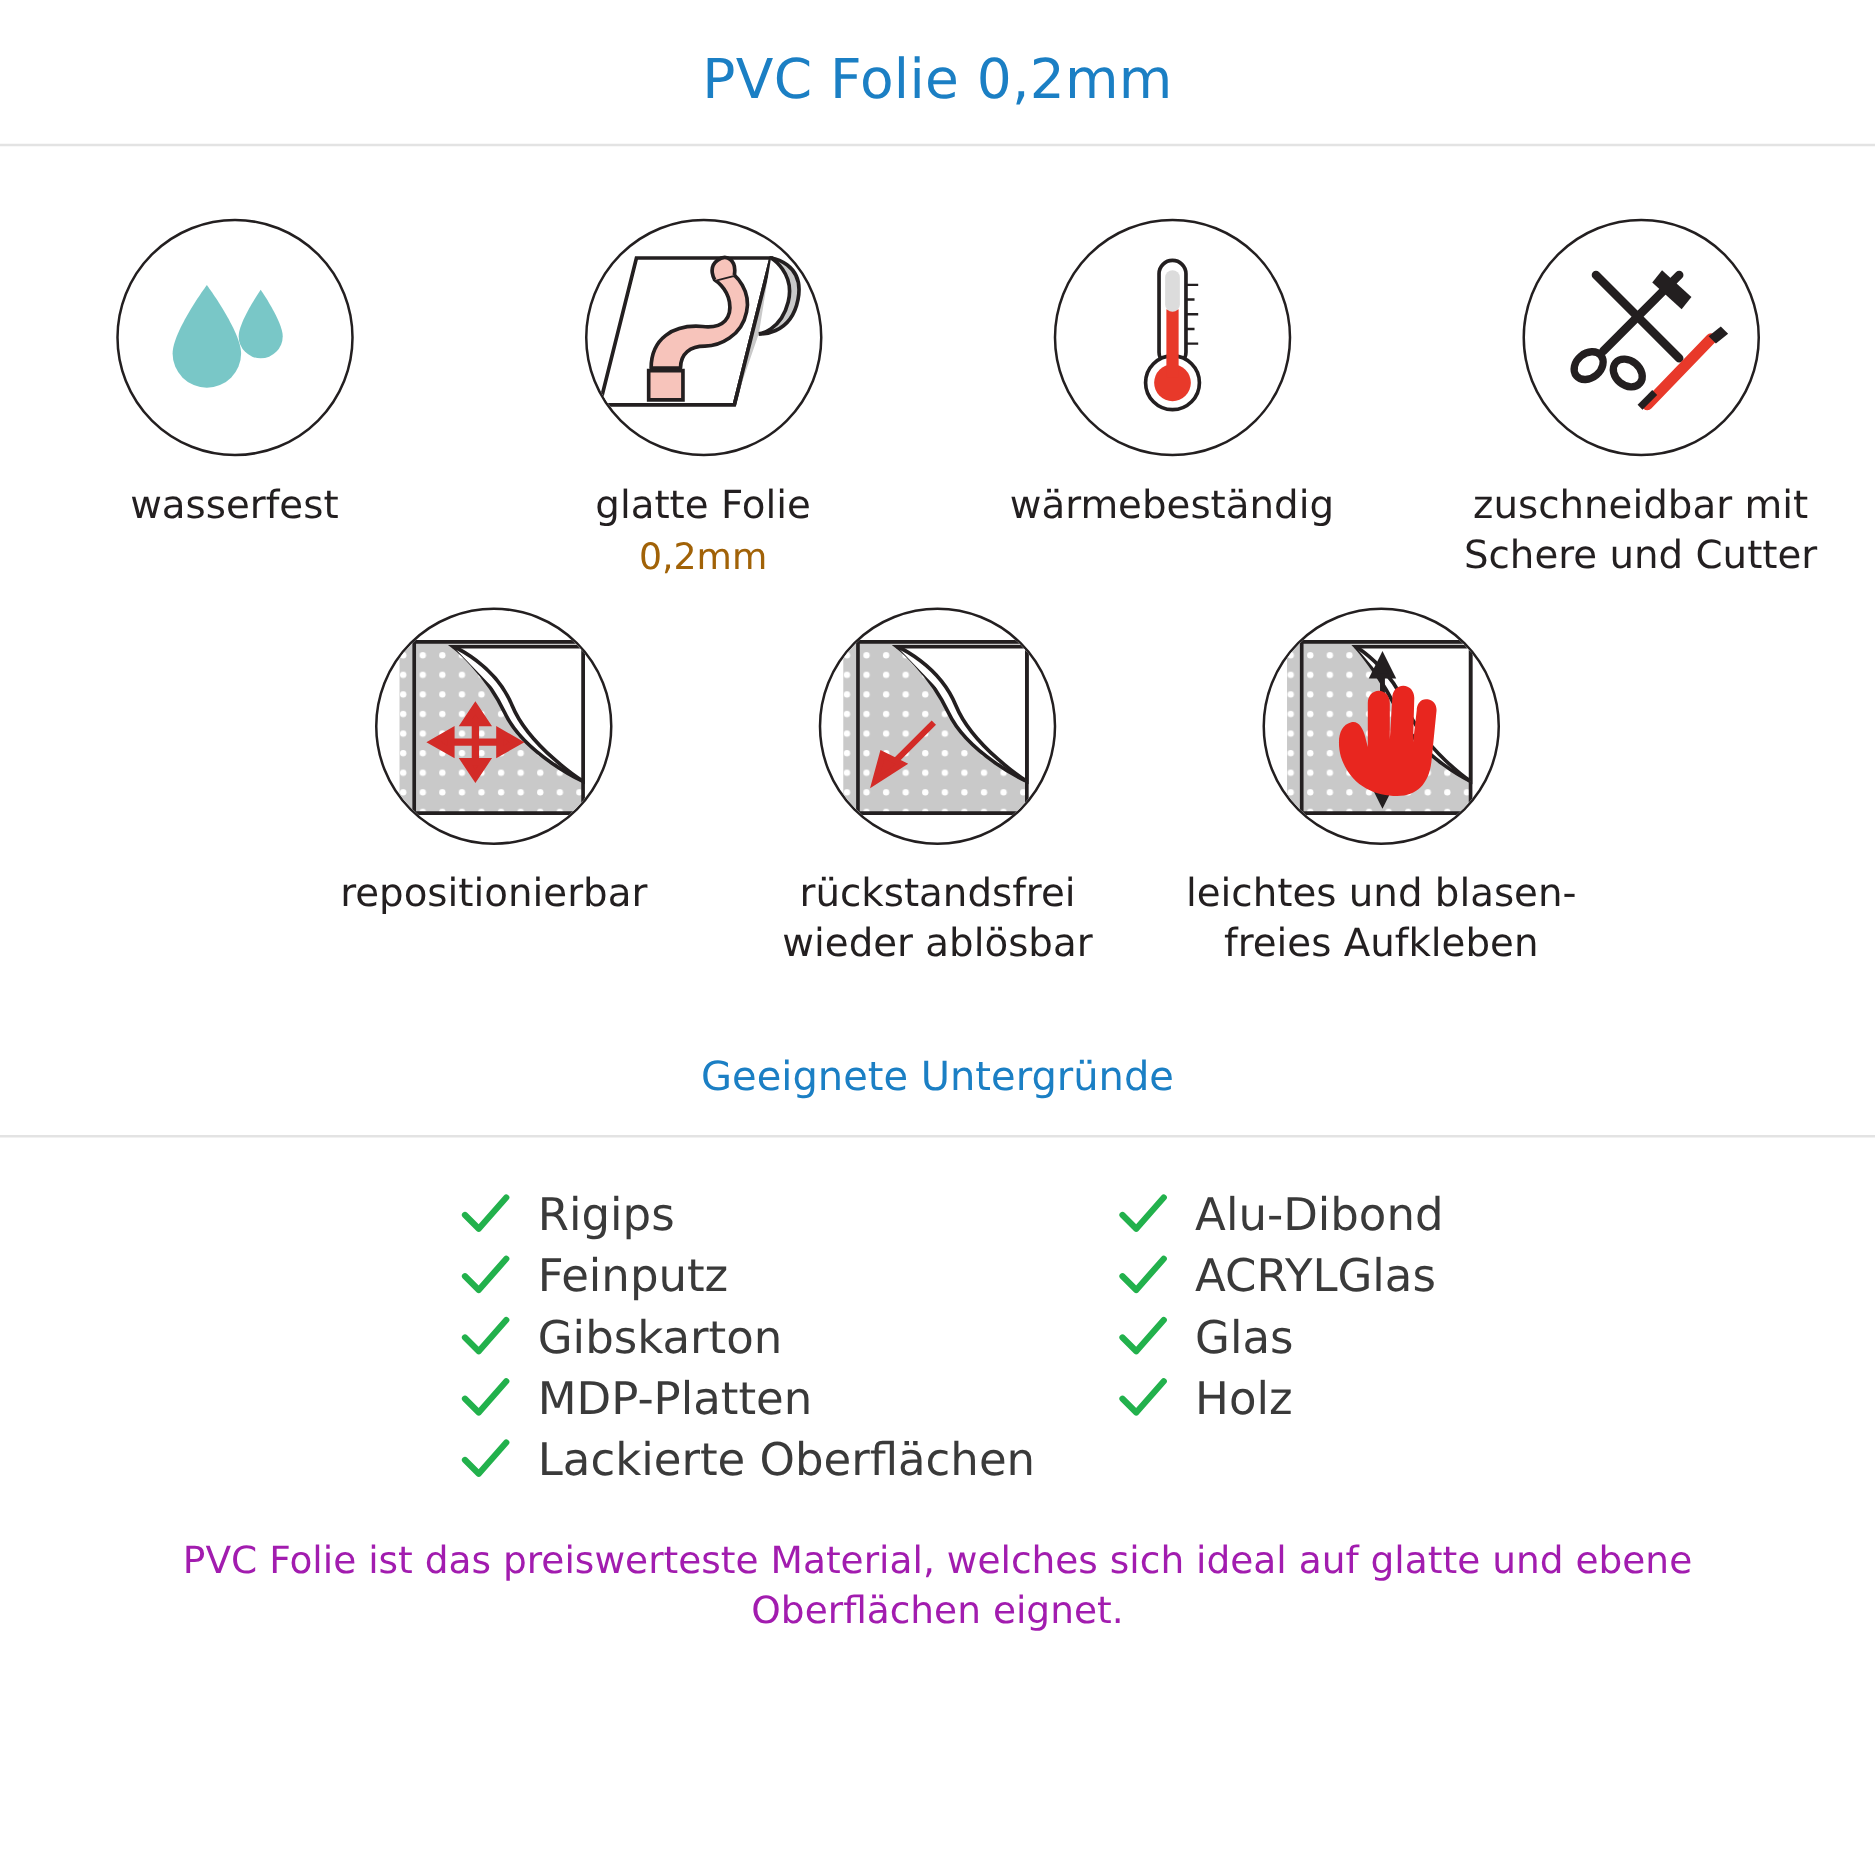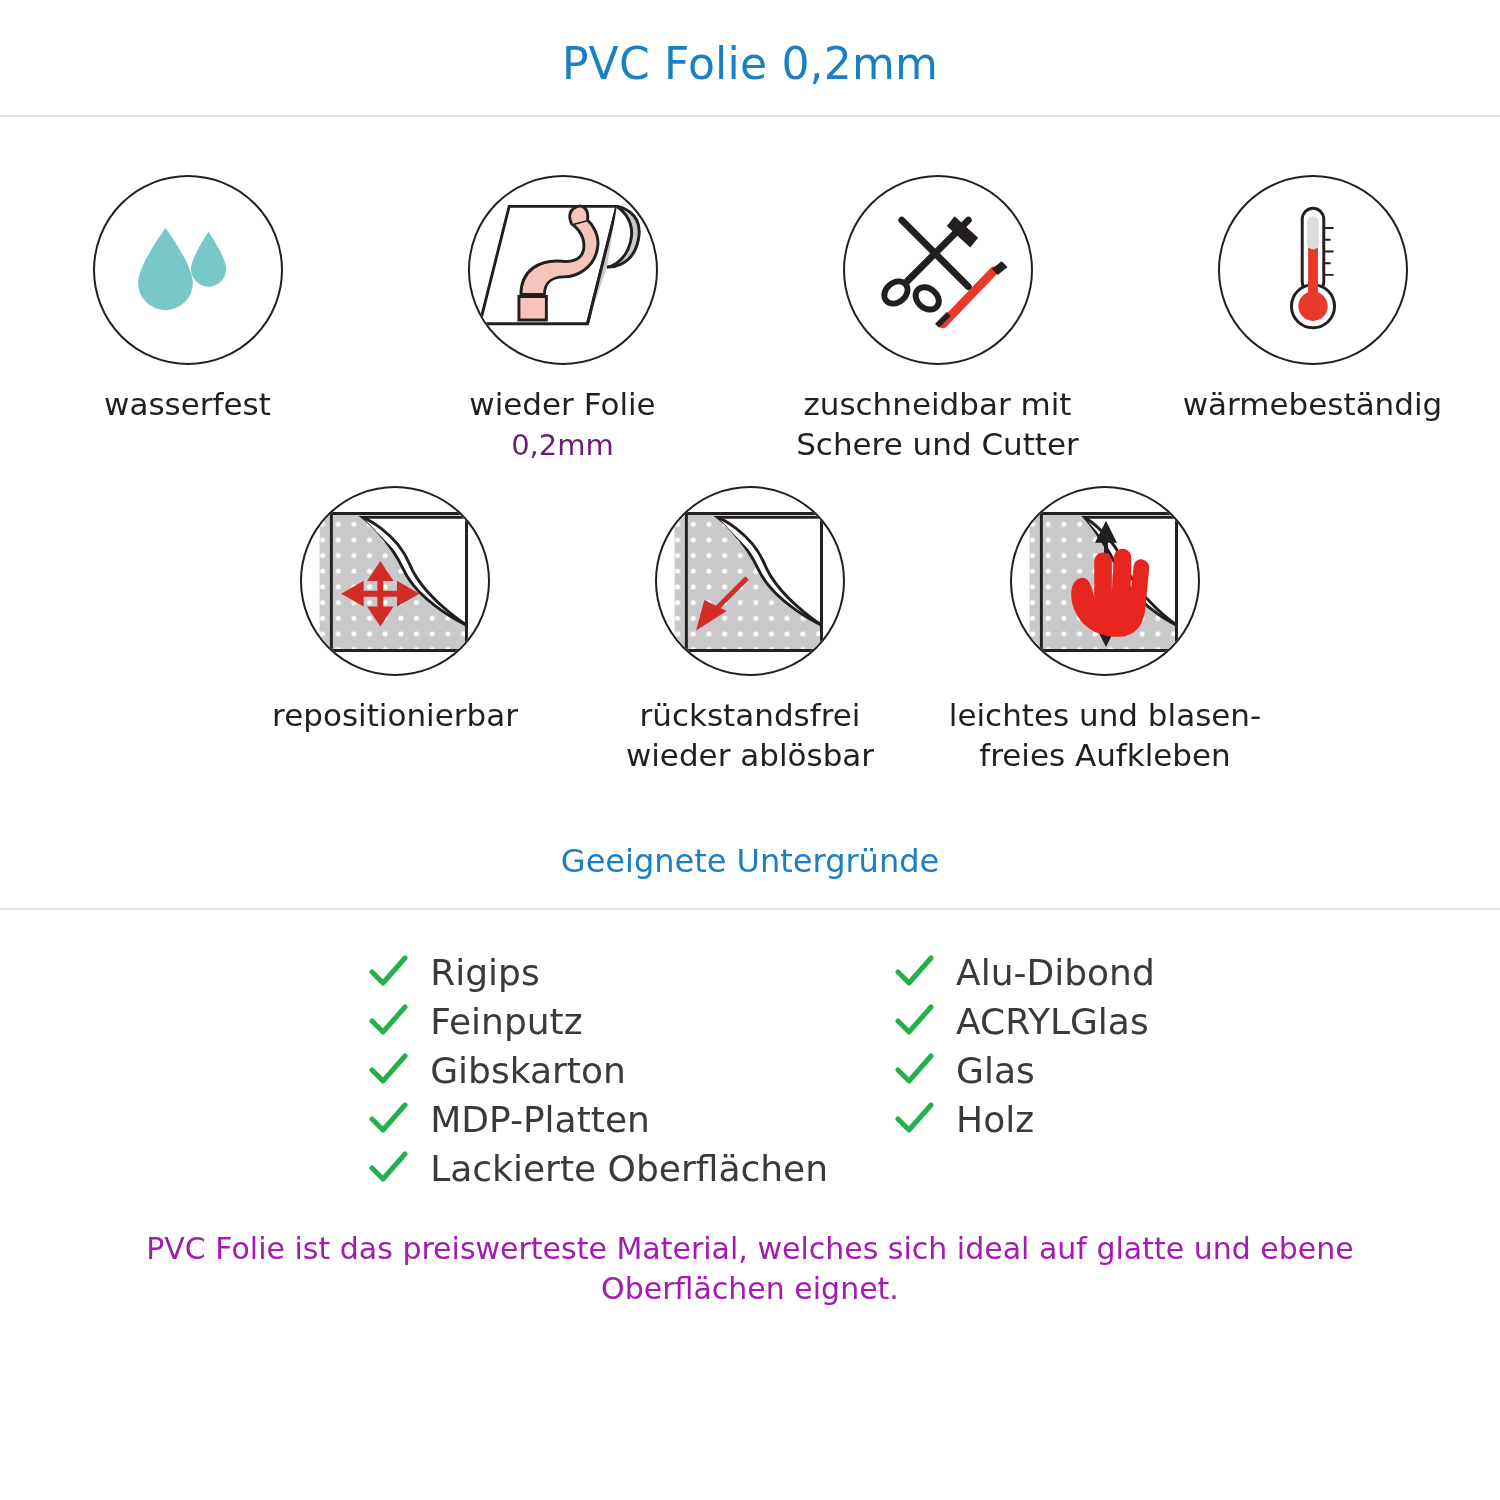--- a/index.html
+++ b/index.html
@@ -67,21 +67,21 @@
   .caption {
     margin-top: 20px;
     text-align: center;
     font-size: 31px;
     line-height: 1.28;
     color: #231f20;
     max-width: 340px;
   }
   .caption .sub {
     display: block;
-    color: #701a75;
+    color: #a16207;
     font-size: 29px;
     margin-top: 2px;
   }
 
   
   .subtitle {
     text-align: center;
     color: #1b7fc4;
     font-size: 32px;
     margin-top: 66px;
@@ -160,61 +160,61 @@
             <path d="M10 150 L120 150 L150 30 L40 30 Z" fill="#ffffff" stroke="#231f20" stroke-width="3"></path>
             <path d="M120 150 L150 30 C150 30 178 34 172 64 C166 94 140 92 140 92" fill="#c9c9c9" stroke="#231f20" stroke-width="3"></path>
             <path d="M150 30 C150 30 170 42 164 66 C158 90 140 92 140 92" fill="#ffffff" stroke="#231f20" stroke-width="3"></path>
 
             <path d="M52 120 C52 96 70 84 94 86 C112 88 118 78 116 66 C114 54 104 48 104 48 L120 44 C120 44 134 56 130 74 C126 94 108 102 96 102 C84 102 76 108 76 120 Z" fill="#f7c4bb" stroke="#231f20" stroke-width="3" stroke-linejoin="round"></path>
             <path d="M50 122 L78 122 L78 146 L50 146 Z" fill="#f7c4bb" stroke="#231f20" stroke-width="3"></path>
             <path d="M104 48 C104 48 98 38 106 32 C114 26 122 32 120 44" fill="#f7c4bb" stroke="#231f20" stroke-width="3"></path>
           </svg>
         </div>
         <div class="caption">
-          <span>wieder Folie</span>
+          <span>glatte Folie</span>
           <span class="sub">0,2mm</span>
         </div>
-      </div>
-
-      <div class="cell">
-        <div class="circle">
-          <svg viewBox="0 0 190 190" width="186" height="186">
-
-            <path d="M58 44 L126 112" stroke="#231f20" stroke-width="7" stroke-linecap="round"></path>
-            <path d="M126 44 L64 106" stroke="#231f20" stroke-width="7" stroke-linecap="round"></path>
-            <path d="M112 40 L136 62 L128 72 L104 50 Z" fill="#231f20"></path>
-            <ellipse cx="52" cy="118" rx="13" ry="10" transform="rotate(-40 52 118)" fill="none" stroke="#231f20" stroke-width="6"></ellipse>
-            <ellipse cx="84" cy="124" rx="13" ry="10" transform="rotate(40 84 124)" fill="none" stroke="#231f20" stroke-width="6"></ellipse>
-
-            <path d="M100 150 L152 96" stroke="#e8392a" stroke-width="9" stroke-linecap="round"></path>
-            <path d="M96 154 L108 142 L104 138 L92 150 Z" fill="#231f20"></path>
-            <path d="M150 94 L160 86 L166 92 L156 100 Z" fill="#231f20"></path>
-          </svg>
-        </div>
-        <div class="caption">zuschneidbar mit Schere und Cutter</div>
       </div>
 
       <div class="cell">
         <div class="circle">
           <svg viewBox="0 0 190 190" width="186" height="186">
             <rect x="84" y="32" width="22" height="86" rx="11" fill="#ffffff" stroke="#231f20" stroke-width="3"></rect>
             <circle cx="95" cy="132" r="22" fill="#ffffff" stroke="#231f20" stroke-width="3"></circle>
             <circle cx="95" cy="132" r="15" fill="#e8392a"></circle>
             <rect x="90" y="72" width="10" height="56" fill="#e8392a"></rect>
             <rect x="89" y="40" width="12" height="34" rx="6" fill="#dcdcdc"></rect>
             <g stroke="#231f20" stroke-width="2">
               <line x1="106" y1="52" x2="116" y2="52"></line>
               <line x1="106" y1="64" x2="113" y2="64"></line>
               <line x1="106" y1="76" x2="116" y2="76"></line>
               <line x1="106" y1="88" x2="113" y2="88"></line>
               <line x1="106" y1="100" x2="116" y2="100"></line>
             </g>
           </svg>
         </div>
         <div class="caption">wärmebeständig</div>
+      </div>
+
+      <div class="cell">
+        <div class="circle">
+          <svg viewBox="0 0 190 190" width="186" height="186">
+
+            <path d="M58 44 L126 112" stroke="#231f20" stroke-width="7" stroke-linecap="round"></path>
+            <path d="M126 44 L64 106" stroke="#231f20" stroke-width="7" stroke-linecap="round"></path>
+            <path d="M112 40 L136 62 L128 72 L104 50 Z" fill="#231f20"></path>
+            <ellipse cx="52" cy="118" rx="13" ry="10" transform="rotate(-40 52 118)" fill="none" stroke="#231f20" stroke-width="6"></ellipse>
+            <ellipse cx="84" cy="124" rx="13" ry="10" transform="rotate(40 84 124)" fill="none" stroke="#231f20" stroke-width="6"></ellipse>
+
+            <path d="M100 150 L152 96" stroke="#e8392a" stroke-width="9" stroke-linecap="round"></path>
+            <path d="M96 154 L108 142 L104 138 L92 150 Z" fill="#231f20"></path>
+            <path d="M150 94 L160 86 L166 92 L156 100 Z" fill="#231f20"></path>
+          </svg>
+        </div>
+        <div class="caption">zuschneidbar mit Schere und Cutter</div>
       </div>
 
     </div>
 
     <div class="row row2">
 
       <div class="cell">
         <div class="circle">
           <svg viewBox="0 0 190 190" width="186" height="186">
             <defs>

